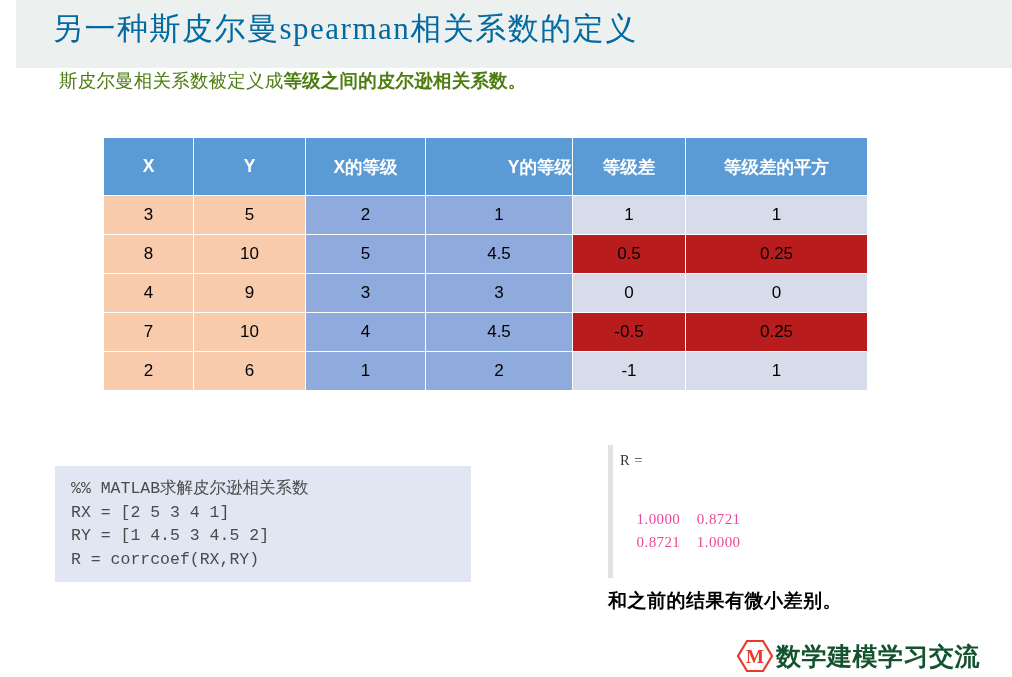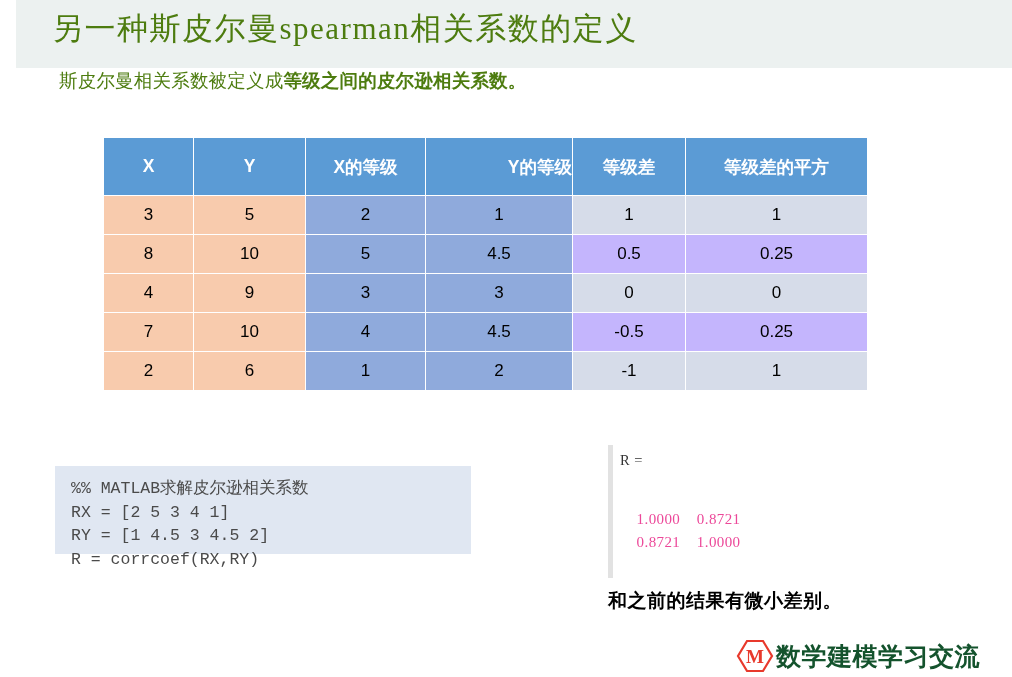--- a/index.html
+++ b/index.html
@@ -24,21 +24,21 @@
     height: 68px;
     background: #ecf1f0;
   }
   #title-text {
     position: absolute;
     left: 36px;
     top: 8px;
     font-family: "Liberation Serif", "DejaVu Serif", serif;
     font-size: 31px;
     font-weight: 400;
-    color: #4d7c0f;
+    color: #0369a1;
     letter-spacing: 1.5px;
     white-space: nowrap;
     text-align: right;
   }
 
   
   #subtitle {
     position: absolute;
     left: 59px;
     top: 68px;
@@ -71,29 +71,29 @@
     background: #5b9bd5;
     color: #ffffff;
     font-weight: bold;
     font-size: 17.5px;
   }
   #rank-table tbody td { height: 38px; }
 
   td.c-xy   { background: #f8cbad; }
   td.c-rank { background: #8faadc; }
   td.c-diffA { background: #d6dce9; }
-  td.c-diffB { background: #c4b5fd; }
+  td.c-diffB { background: #b91c1c; }
 
   
   #code-block {
     position: absolute;
     left: 55px;
     top: 466px;
     width: 416px;
-    height: 88px;
+    height: 116px;
     background: #e0e7f2;
   }
   #code-block pre {
     margin: 0;
     padding: 11px 0 0 16px;
     font-family: "Liberation Mono", "DejaVu Sans Mono", monospace;
     font-size: 16.5px;
     line-height: 23.5px;
     color: #4a4a4a;
     white-space: pre;

